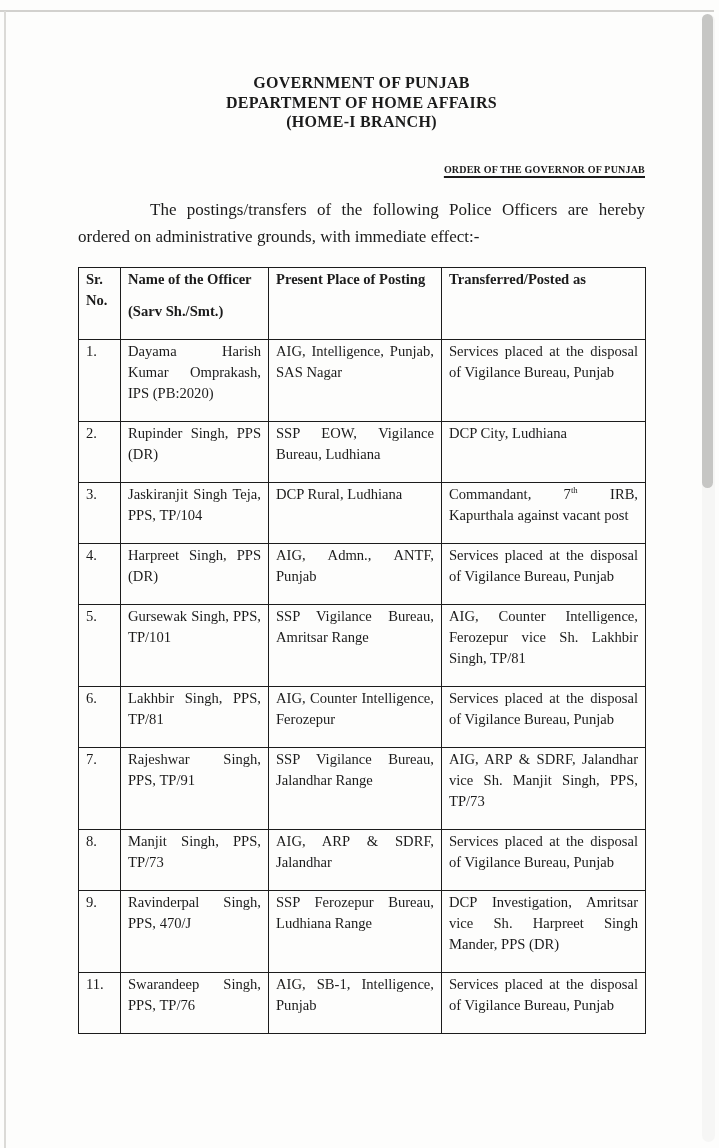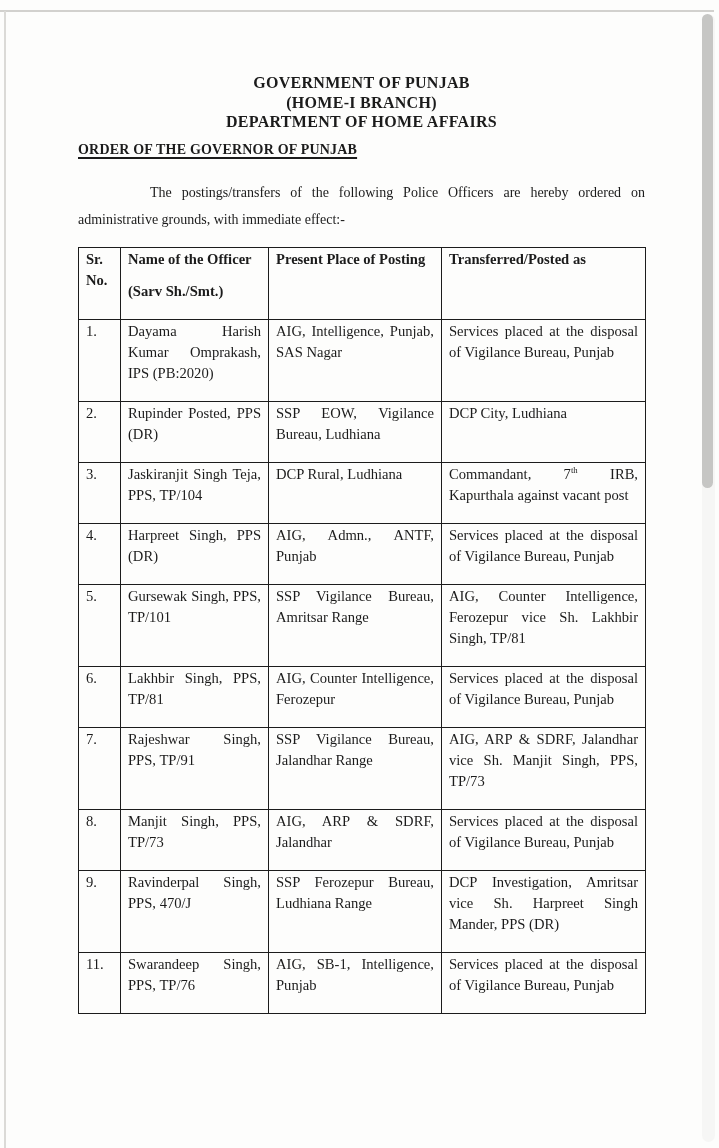--- a/index.html
+++ b/index.html
@@ -52,32 +52,32 @@
   }
   .letterhead {
     margin-top: 73px;
     text-align: center;
     font-weight: bold;
     font-size: 16px;
     line-height: 19.5px;
     letter-spacing: 0.3px;
   }
   .order-heading {
-    margin-top: 10px;
-    text-align: left;
+    margin-top: 32px;
+    text-align: right;
     font-weight: bold;
-    font-size: 14px;
+    font-size: 10px;
     letter-spacing: 0.2px;
     text-decoration: underline;
     text-underline-offset: 3px;
     text-decoration-thickness: 1.5px;
   }
   .intro {
     margin-top: 21px;
-    font-size: 14px;
+    font-size: 17px;
     line-height: 27px;
     text-align: justify;
     text-indent: 72px;
   }
   table.transfers {
     margin-top: 14px;
     border-collapse: collapse;
     table-layout: fixed;
     width: 567px;
     font-size: 14.6px;
@@ -114,22 +114,22 @@
 
 <div class="top-edge"></div>
 <div class="left-edge"></div>
 <div class="scroll-track"></div>
 <div class="scroll-thumb"></div>
 
 <div class="doc">
 
   <div class="letterhead">
     <div>GOVERNMENT OF PUNJAB</div>
+    <div>DEPARTMENT OF HOME AFFAIRS</div>
     <div>(HOME-I BRANCH)</div>
-    <div>DEPARTMENT OF HOME AFFAIRS</div>
   </div>
 
   <div class="order-heading">ORDER OF THE GOVERNOR OF PUNJAB</div>
 
   <p class="intro">The postings/transfers of the following Police Officers are hereby ordered on administrative grounds, with immediate effect:-</p>
 
   <table class="transfers">
     <colgroup>
       <col style="width:42px">
       <col style="width:148px">
@@ -149,21 +149,21 @@
     </thead>
     <tbody>
         <tr>
           <td class="sr">1.</td>
           <td>Dayama Harish Kumar Omprakash, IPS (PB:2020)</td>
           <td>AIG, Intelligence, Punjab, SAS Nagar</td>
           <td>Services placed at the disposal of Vigilance Bureau, Punjab</td>
         </tr>
         <tr>
           <td class="sr">2.</td>
-          <td>Rupinder Posted, PPS (DR)</td>
+          <td>Rupinder Singh, PPS (DR)</td>
           <td>SSP EOW, Vigilance Bureau, Ludhiana</td>
           <td>DCP City, Ludhiana</td>
         </tr>
         <tr>
           <td class="sr">3.</td>
           <td>Jaskiranjit Singh Teja, PPS, TP/104</td>
           <td>DCP Rural, Ludhiana</td>
           <td>Commandant, 7<sup>th</sup> IRB, Kapurthala against vacant post</td>
         </tr>
         <tr>

